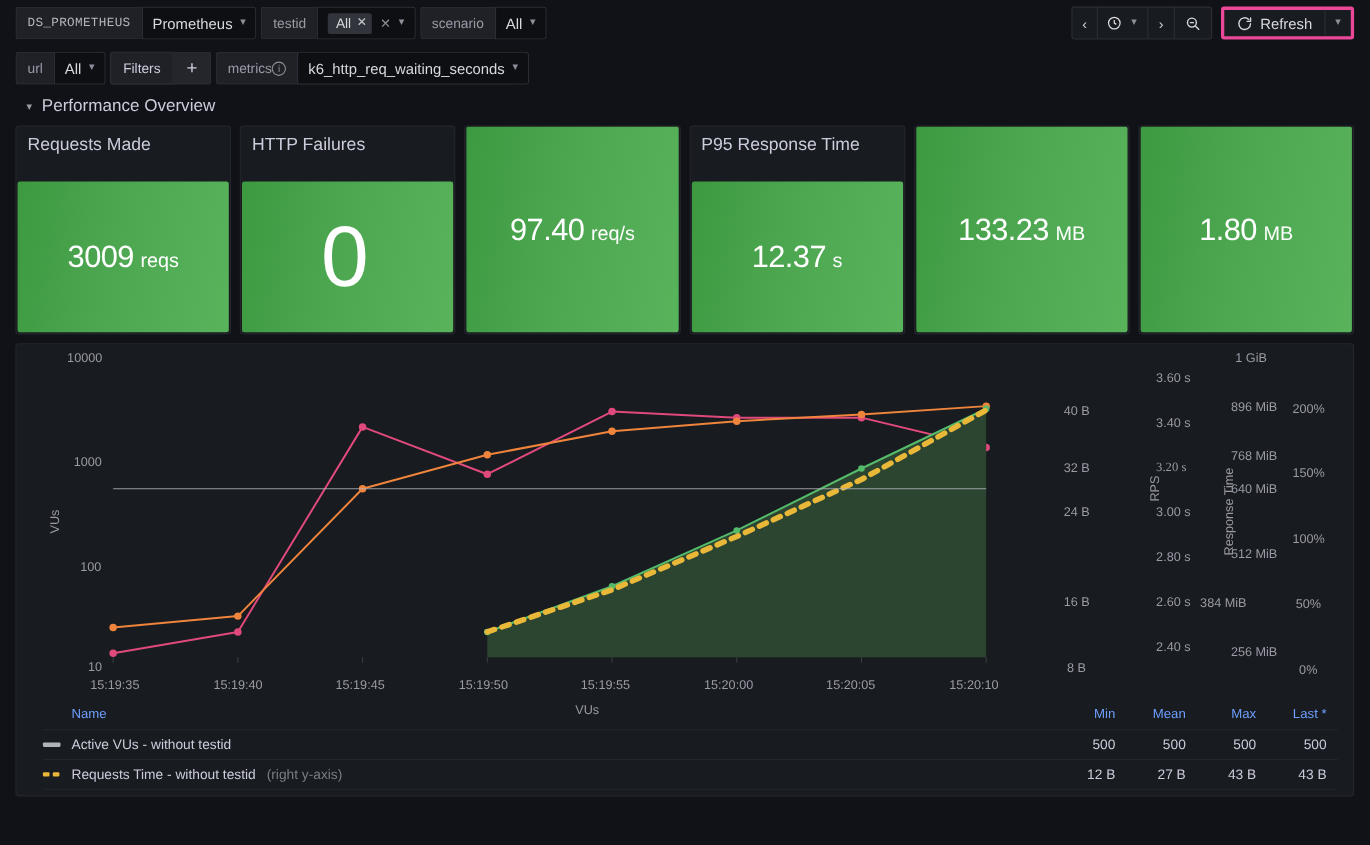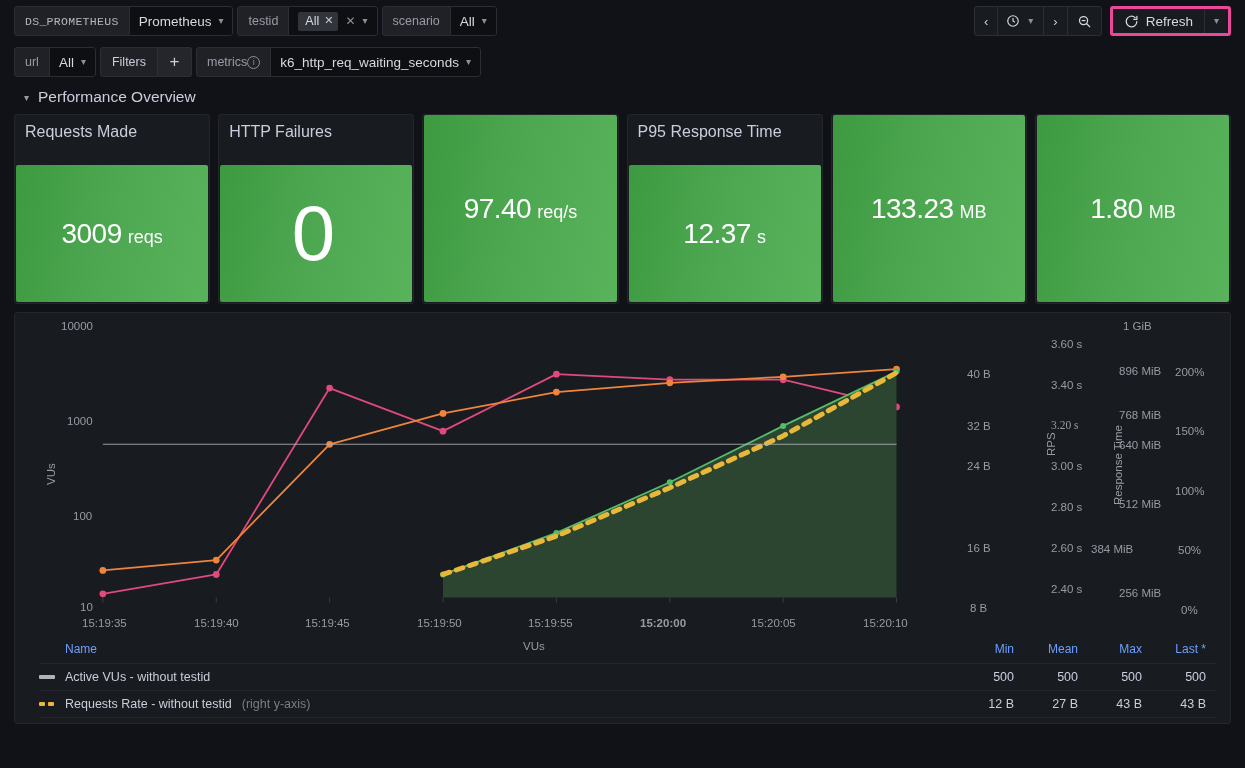--- a/index.html
+++ b/index.html
@@ -363,21 +363,21 @@
   <div class="axlabel" style="left:1163px; top:231px;">50%</div>
   <div class="axlabel" style="left:1160px; top:172px;">100%</div>
   <div class="axlabel" style="left:1160px; top:112px;">150%</div>
   <div class="axlabel" style="left:1160px; top:53px;">200%</div>
 
   <div class="axlabel" style="left:67px;  top:304px;">15:19:35</div>
   <div class="axlabel" style="left:179px; top:304px;">15:19:40</div>
   <div class="axlabel" style="left:290px; top:304px;">15:19:45</div>
   <div class="axlabel" style="left:402px; top:304px;">15:19:50</div>
   <div class="axlabel" style="left:513px; top:304px;">15:19:55</div>
-  <div class="axlabel" style="left:625px; top:304px;font-weight:bold;">15:20:00</div>
+  <div class="axlabel" style="left:625px; top:304px;">15:20:00</div>
   <div class="axlabel" style="left:736px; top:304px;">15:20:05</div>
   <div class="axlabel" style="left:848px; top:304px;">15:20:10</div>
   <div class="axlabel" style="left:508px; top:327px;">VUs</div>
 
   <div class="legend">
     <table class="ltable">
       <thead>
         <tr>
           <th class="name">Name</th>
           <th class="colw">Min</th>
@@ -400,21 +400,21 @@
           <td>500</td>
           <td>500</td>
         </tr>
         <tr>
           <td class="name">
             <span class="lname">
               <span class="swatch dash" id="sw1">
                   <i style="background: rgb(234, 184, 57);"></i>
                   <i style="background: rgb(234, 184, 57);"></i>
                 </span>
-              <span>Requests Rate - without testid</span>
+              <span>Requests Time - without testid</span>
               <span class="muted">(right y-axis)</span>
             </span>
           </td>
           <td>12 B</td>
           <td>27 B</td>
           <td>43 B</td>
           <td>43 B</td>
         </tr>
       </tbody>
     </table>

